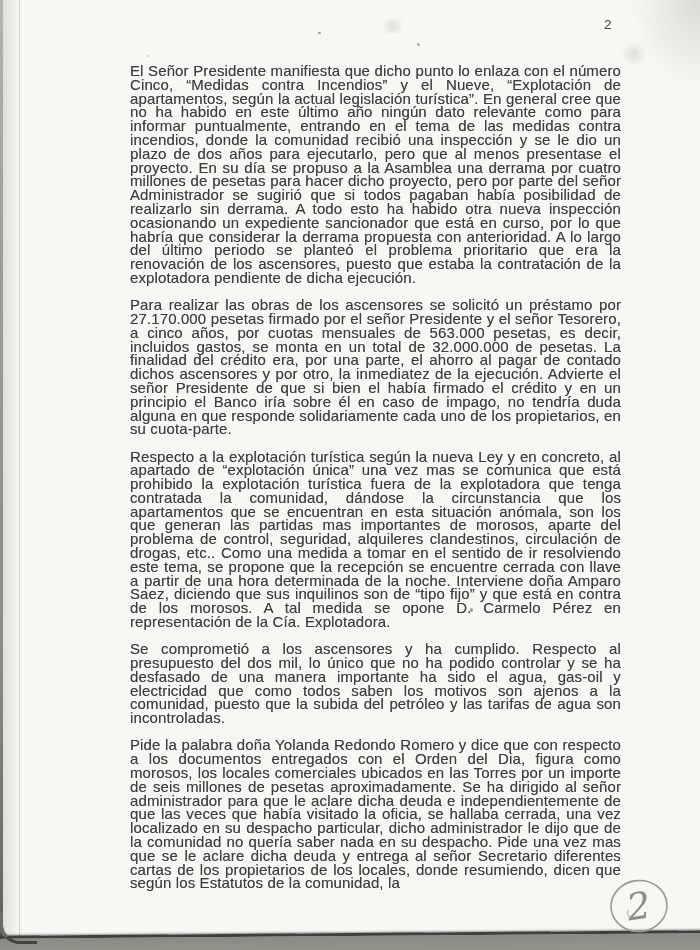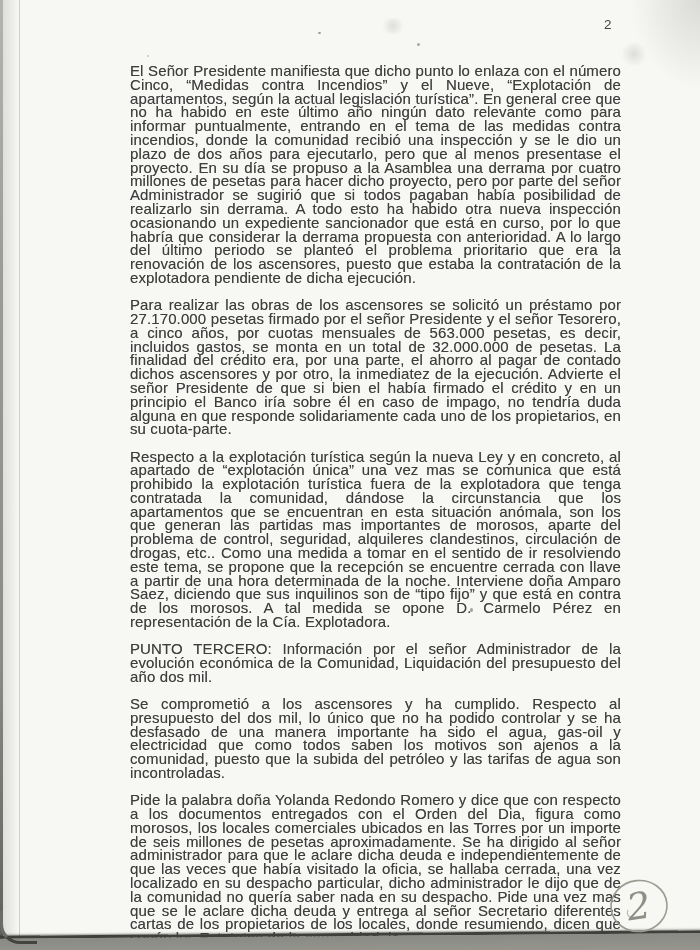--- a/index.html
+++ b/index.html
@@ -76,21 +76,20 @@
 <div class="sheet"></div>
 
 <div class="tr-shade"></div>
 
 <div class="pagenum">2</div>
 
 <div class="content">
   <p>El Señor Presidente manifiesta que dicho punto lo enlaza con el número Cinco, “Medidas contra Incendios” y el Nueve, “Explotación de apartamentos, según la actual legislación turística”. En general cree que no ha habido en este último año ningún dato relevante como para informar puntualmente, entrando en el tema de las medidas contra incendios, donde la comunidad recibió una inspección y se le dio un plazo de dos años para ejecutarlo, pero que al menos presentase el proyecto. En su día se propuso a la Asamblea una derrama por cuatro millones de pesetas para hacer dicho proyecto, pero por parte del señor Administrador se sugirió que si todos pagaban había posibilidad de realizarlo sin derrama. A todo esto ha habido otra nueva inspección ocasionando un expediente sancionador que está en curso, por lo que habría que considerar la derrama propuesta con anterioridad. A lo largo del último periodo se planteó el problema prioritario que era la renovación de los ascensores, puesto que estaba la contratación de la explotadora pendiente de dicha ejecución.</p>
   <p>Para realizar las obras de los ascensores se solicitó un préstamo por 27.170.000 pesetas firmado por el señor Presidente y el señor Tesorero, a cinco años, por cuotas mensuales de 563.000 pesetas, es decir, incluidos gastos, se monta en un total de 32.000.000 de pesetas. La finalidad del crédito era, por una parte, el ahorro al pagar de contado dichos ascensores y por otro, la inmediatez de la ejecución. Advierte el señor Presidente de que si bien el había firmado el crédito y en un principio el Banco iría sobre él en caso de impago, no tendría duda alguna en que responde solidariamente cada uno de los propietarios, en su cuota-parte.</p>
   <p>Respecto a la explotación turística según la nueva Ley y en concreto, al apartado de “explotación única” una vez mas se comunica que está prohibido la explotación turística fuera de la explotadora que tenga contratada la comunidad, dándose la circunstancia que los apartamentos que se encuentran en esta situación anómala, son los que generan las partidas mas importantes de morosos, aparte del problema de control, seguridad, alquileres clandestinos, circulación de drogas, etc.. Como una medida a tomar en el sentido de ir resolviendo este tema, se propone que la recepción se encuentre cerrada con llave a partir de una hora determinada de la noche. Interviene doña Amparo Saez, diciendo que sus inquilinos son de “tipo fijo” y que está en contra de los morosos. A tal medida se opone D. Carmelo Pérez en representación de la Cía. Explotadora.</p>
-  <p>PUNTO TERCERO: Información por el señor Administrador de la evolución económica de la Comunidad, Liquidación del presupuesto del año dos mil.</p>
   <p>Se comprometió a los ascensores y ha cumplido. Respecto al presupuesto del dos mil, lo único que no ha podido controlar y se ha desfasado de una manera importante ha sido el agua, gas-oil y electricidad que como todos saben los motivos son ajenos a la comunidad, puesto que la subida del petróleo y las tarifas de agua son incontroladas.</p>
   <p>Pide la palabra doña Yolanda Redondo Romero y dice que con respecto a los documentos entregados con el Orden del Dia, figura como morosos, los locales comerciales ubicados en las Torres por un importe de seis millones de pesetas aproximadamente. Se ha dirigido al señor administrador para que le aclare dicha deuda e independientemente de que las veces que había visitado la oficia, se hallaba cerrada, una vez localizado en su despacho particular, dicho administrador le dijo que de la comunidad no quería saber nada en su despacho. Pide una vez mas que se le aclare dicha deuda y entrega al señor Secretario diferentes cartas de los propietarios de los locales, donde resumiendo, dicen que según los Estatutos de la comunidad, la</p>
 </div>
 
 <div class="spk" style="left:318px; top:32px; width:3px; height:2px; opacity:.55;"></div>
 <div class="spk" style="left:417px; top:43px; width:3px; height:3px; opacity:.45;"></div>
 <div class="spk" style="left:470px; top:608px; width:3px; height:4px; opacity:.5;"></div>
 <div class="spk" style="left:147px; top:55px; width:2px; height:2px; opacity:.3;"></div>
 <div class="smudge" style="left:620px; top:42px; width:28px; height:24px;"></div>
 <div class="smudge" style="left:380px; top:18px; width:26px; height:16px;"></div>

